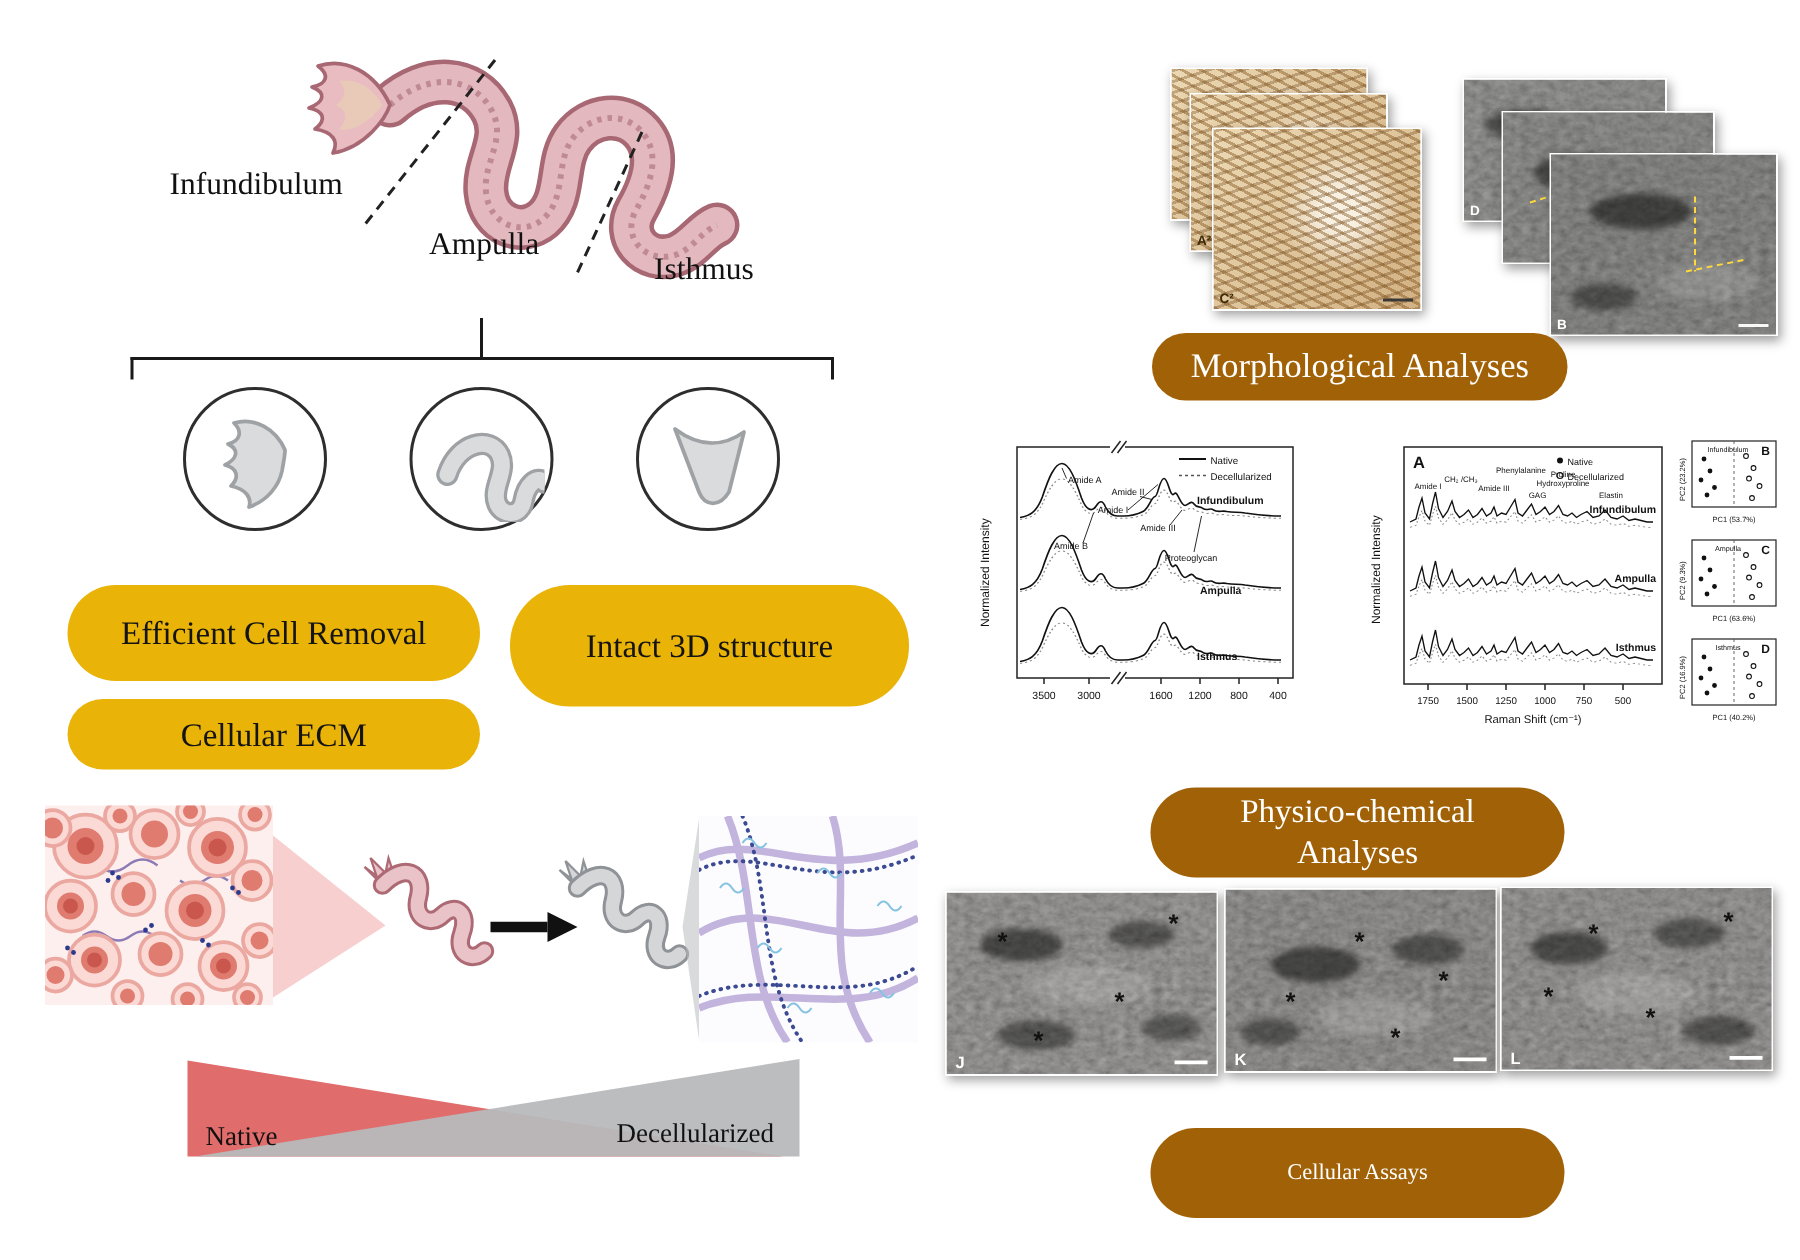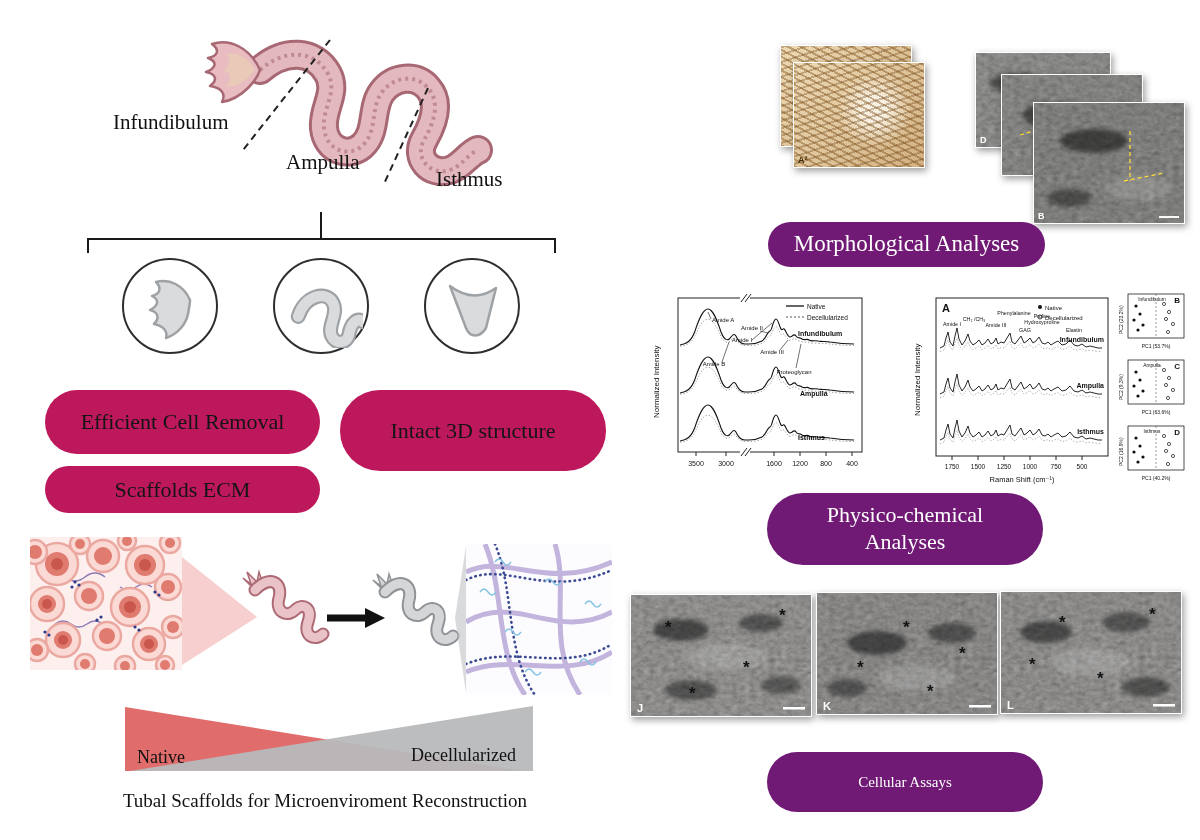--- a/index.html
+++ b/index.html
@@ -1,23 +1,23 @@
 <!DOCTYPE html>
 <html><head>
 <meta charset="utf-8">
 <style>
   *{margin:0;padding:0;box-sizing:border-box}
   html,body{width:1200px;height:840px;background:#fff}
   .page{position:relative;width:1200px;height:840px;background:#fff;overflow:hidden;
         font-family:"Liberation Serif","DejaVu Serif",serif;color:#111}
   .abs{position:absolute}
   .lbl{position:absolute;color:#111;white-space:nowrap}
-  .pill{position:absolute;background:#be185d;border-radius:40px;display:flex;align-items:center;
+  .pill{position:absolute;background:#eab308;border-radius:40px;display:flex;align-items:center;
         justify-content:center;color:#141414;text-align:center;font-size:22px}
-  .black-pill{position:absolute;background:#701a75;color:#fff;display:flex;flex-direction:column;
+  .black-pill{position:absolute;background:#a16207;color:#fff;display:flex;flex-direction:column;
         align-items:center;justify-content:center;text-align:center;line-height:1.22}
   .stack{position:absolute}
   .panel{position:absolute;box-shadow:2px 3px 7px rgba(0,0,0,.38);border:1px solid #fff;overflow:hidden}
   .pl{position:absolute;left:4px;bottom:2px;font-size:9px;font-weight:bold;color:#fff;
       font-family:"Liberation Sans",sans-serif}
   .pl.dark{color:#4a1d2b}
   .pl.brown{color:#3f2a08}
   .sbar{position:absolute;right:5px;bottom:5px;width:20px;height:2px;background:#fff;opacity:.95}
   .sbar.dark{background:#333}
   .bar{position:absolute;background:#1a1a1a}
@@ -105,21 +105,21 @@
     </svg>
   </div>
   <div class="circ" style="left:424px;top:258px">
     <svg width="84" height="84" viewBox="0 0 84 84">
       <path d="M 20,22 C 36,34 52,34 66,24 L 56,64 C 50,74 40,74 36,64 Z" fill="#d9dbdd" stroke="#9fa2a5" stroke-width="2.5" stroke-linejoin="round"></path>
     </svg>
   </div>
 
   <div class="pill" style="left:45px;top:390px;width:275px;height:64px">Efficient Cell Removal</div>
   <div class="pill" style="left:340px;top:390px;width:266px;height:81px">Intact 3D structure</div>
-  <div class="pill" style="left:45px;top:466px;width:275px;height:47px;border-radius:24px">Scaffolds ECM</div>
+  <div class="pill" style="left:45px;top:466px;width:275px;height:47px;border-radius:24px">Cellular ECM</div>
 
   <svg class="abs" style="left:25px;top:532px" width="590" height="175" viewBox="0 0 590 175">
     <defs>
       <clipPath id="cellbox">
           <rect x="5" y="5" width="152" height="133"></rect>
         </clipPath>
       <clipPath id="ecmbox">
           <rect x="441" y="12" width="146" height="151"></rect>
         </clipPath>
       <path id="miniTube" d="M 0,10 C 15,-5 28,2 24,18 C 20,32 32,38 40,30 C 48,22 58,28 53,42 C 48,56 60,62 68,54" fill="none"></path>
@@ -250,27 +250,30 @@
     </g>
   </svg>
 
   <svg class="abs" style="left:120px;top:700px" width="420" height="75" viewBox="0 0 420 75">
     <polygon points="5,7 5,71 402,71" fill="#e06c6c"></polygon>
     <polygon points="10,71 413,71 413,6" fill="#b7b9bc" opacity="0.95"></polygon>
   </svg>
   <div class="lbl" style="left:137px;top:747px;font-size:18px">Native</div>
   <div class="lbl" style="left:411px;top:745px;font-size:18px">Decellularized</div>
 
-  <div class="caption" style="left:55px;top:790px;width:540px">Tubal Scaffolds for Microenviroment Reconstruction</div>
 
 
   <div class="stack" style="left:780px;top:45px;width:185px;height:165px">
     <div class="panel ihc" style="left:0;top:0;width:132px;height:102px"></div>
     <div class="panel ihc" style="left:13px;top:17px;width:132px;height:106px">
       <span class="pl brown">A²</span>
+    </div>
+    <div class="panel ihc" style="left:28px;top:40px;width:140px;height:122px">
+      <span class="pl brown">C²</span>
+      <span class="sbar dark"></span>
     </div>
   </div>
 
   <div class="stack" style="left:975px;top:48px;width:215px;height:178px">
     <div class="panel" style="left:0;top:4px;width:136px;height:96px">
       <svg width="136" height="96">
         <rect width="136" height="96" filter="url(#semNoise)"></rect>
         <rect width="136" height="96" fill="rgba(30,28,26,.38)"></rect>
         <g filter="url(#soft)">
           <ellipse cx="40" cy="30" rx="26" ry="10" fill="rgba(0,0,0,.45)"></ellipse>
@@ -486,21 +489,21 @@
           <circle cx="57" cy="32" r="1.6"></circle>
           <circle cx="52" cy="40" r="1.6"></circle>
         </g>
       <text x="64" y="11" font-size="8" font-weight="bold" text-anchor="end">D</text>
       <text x="36" y="9" font-size="4.8" text-anchor="middle">Isthmus</text>
       <text x="40" y="56" font-size="5" text-anchor="middle">PC1 (40.2%)</text>
       <text transform="translate(7,42) rotate(-90)" font-size="5">PC2 (16.9%)</text>
     </g>
   </svg>
 
-  <div class="black-pill" style="left:767px;top:493px;width:276px;height:72px;border-radius:36px;font-size:22px">
+  <div class="black-pill" style="left:767px;top:525px;width:276px;height:60px;border-radius:36px;font-size:22px">
     <span>Physico-chemical</span>
     <span>Analyses</span>
   </div>
 
   <div class="panel" style="left:630px;top:594px;width:182px;height:123px">
     <svg width="182" height="123">
       <rect width="182" height="123" filter="url(#semNoise)"></rect>
       <rect width="182" height="123" fill="rgba(32,30,28,.35)"></rect>
       <g filter="url(#soft)">
         <ellipse cx="50" cy="35" rx="28" ry="11" fill="rgba(0,0,0,.5)"></ellipse>

